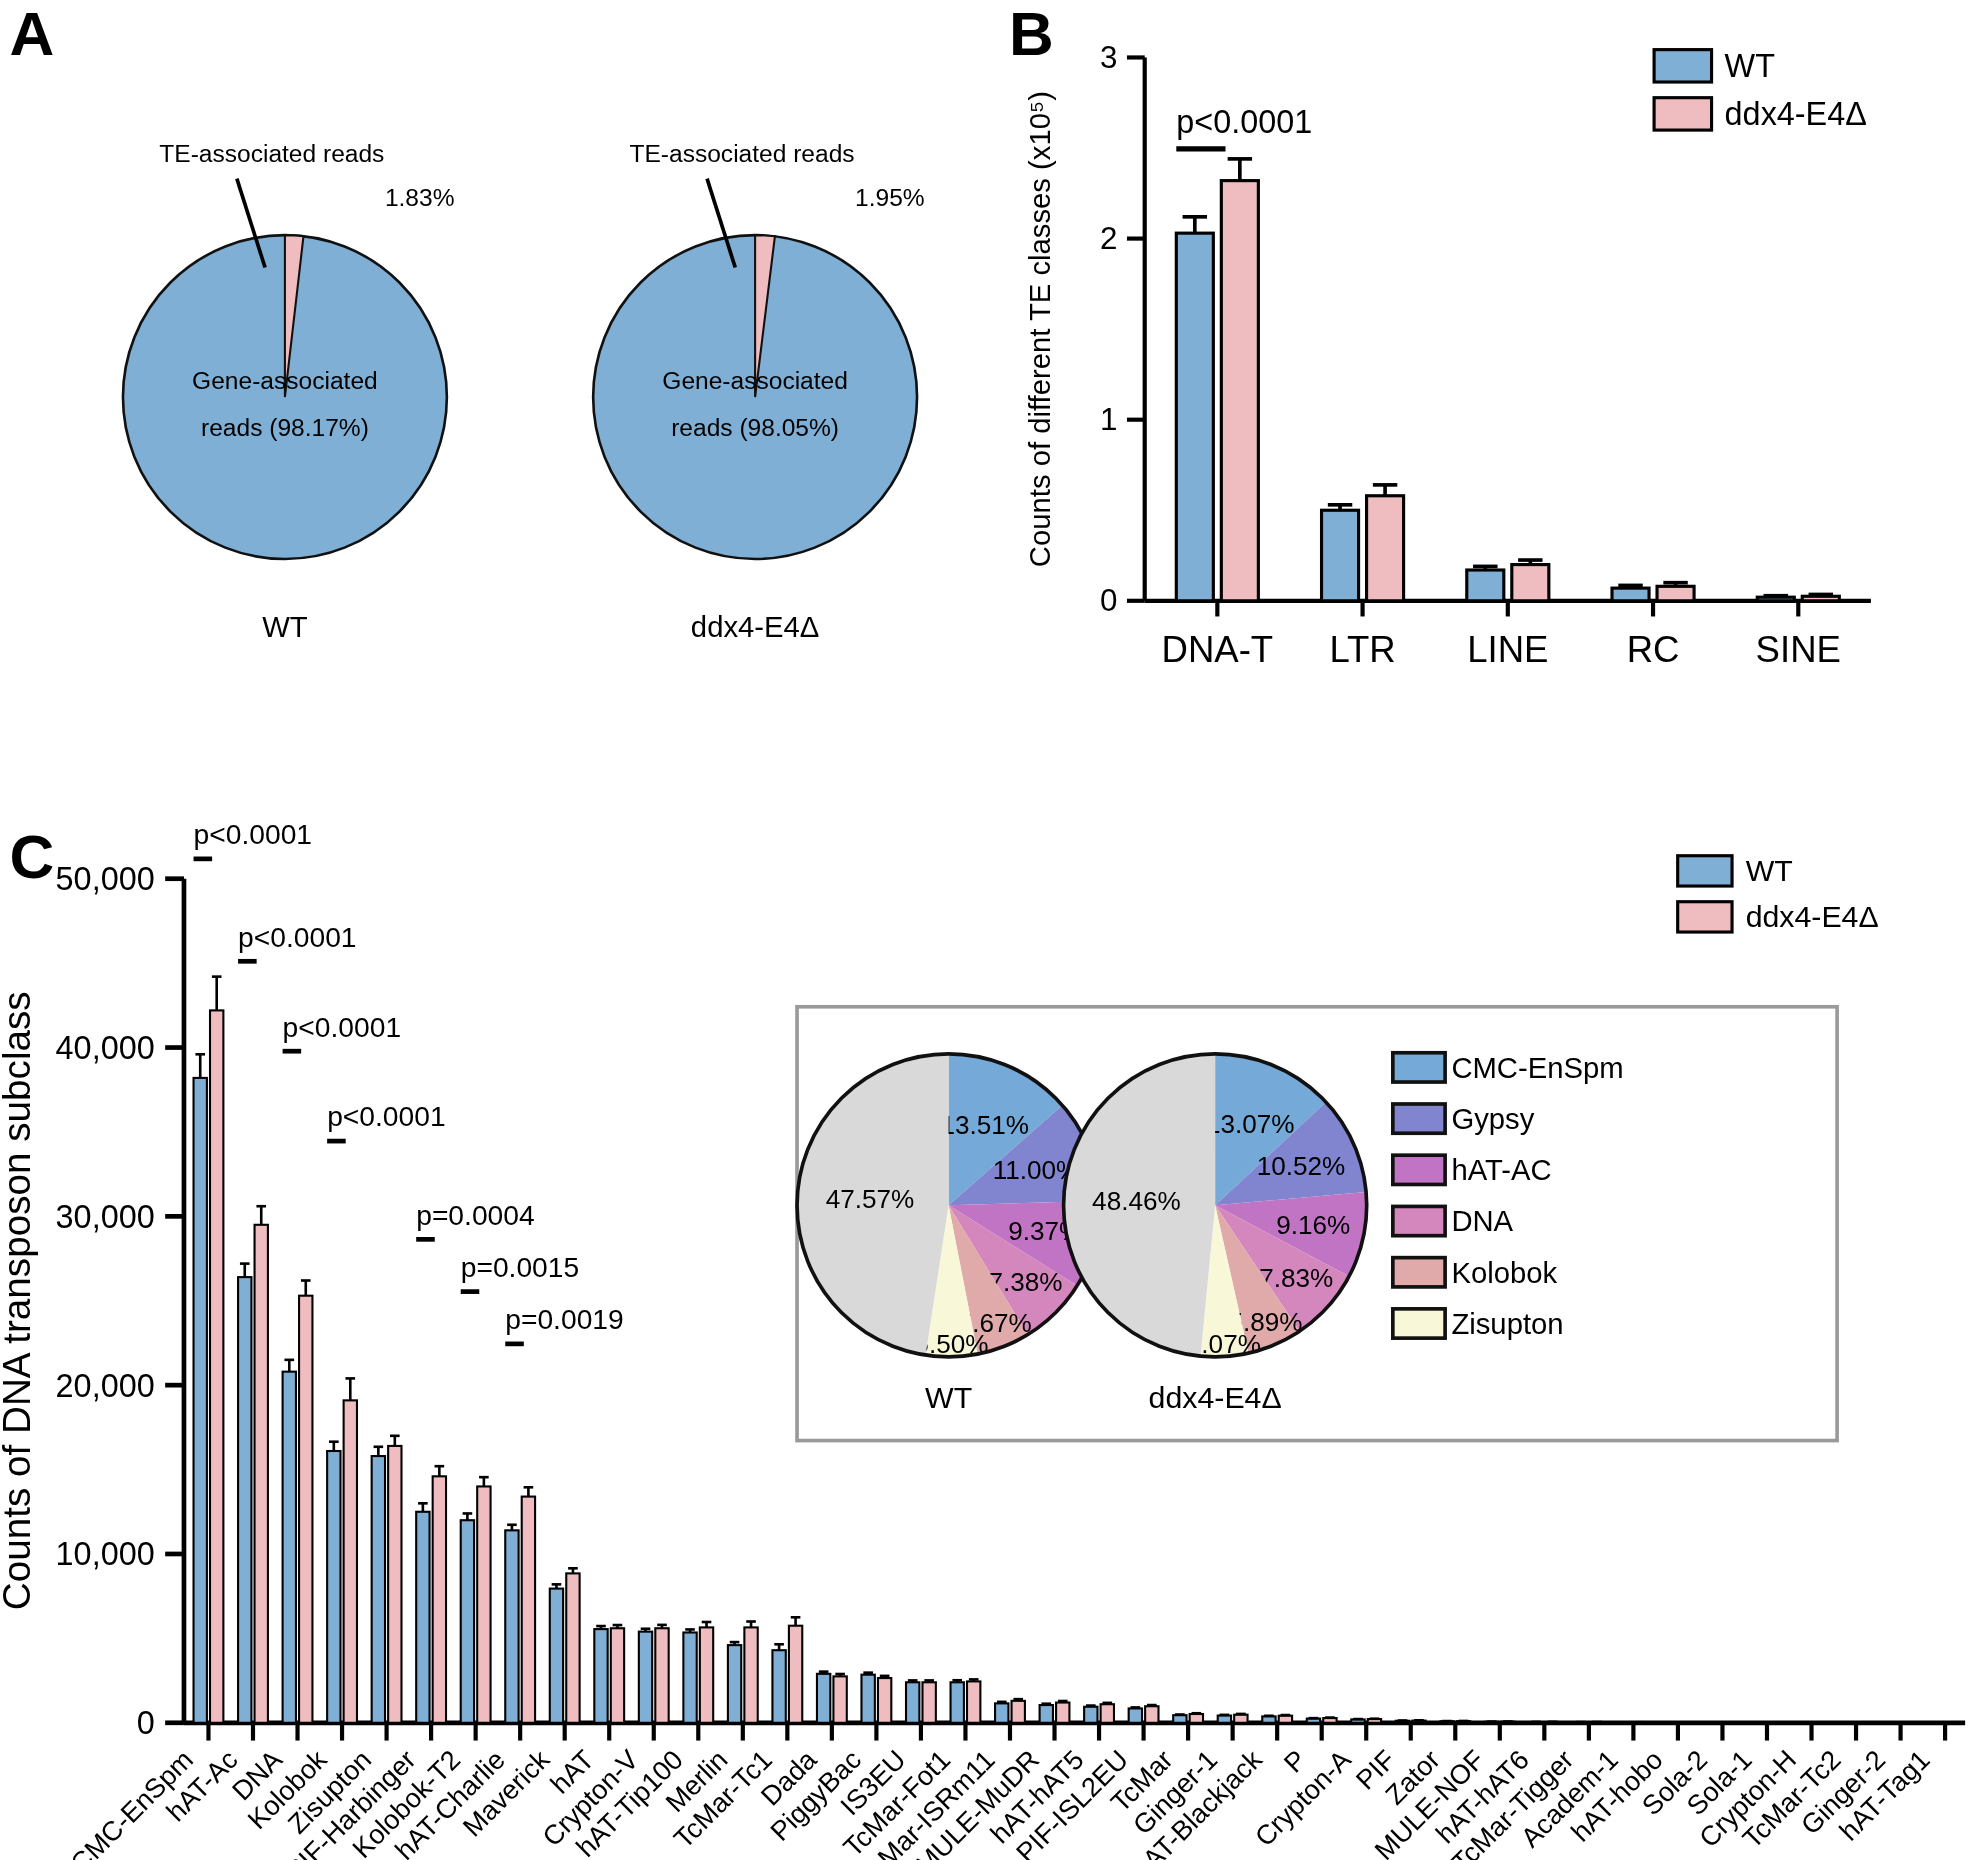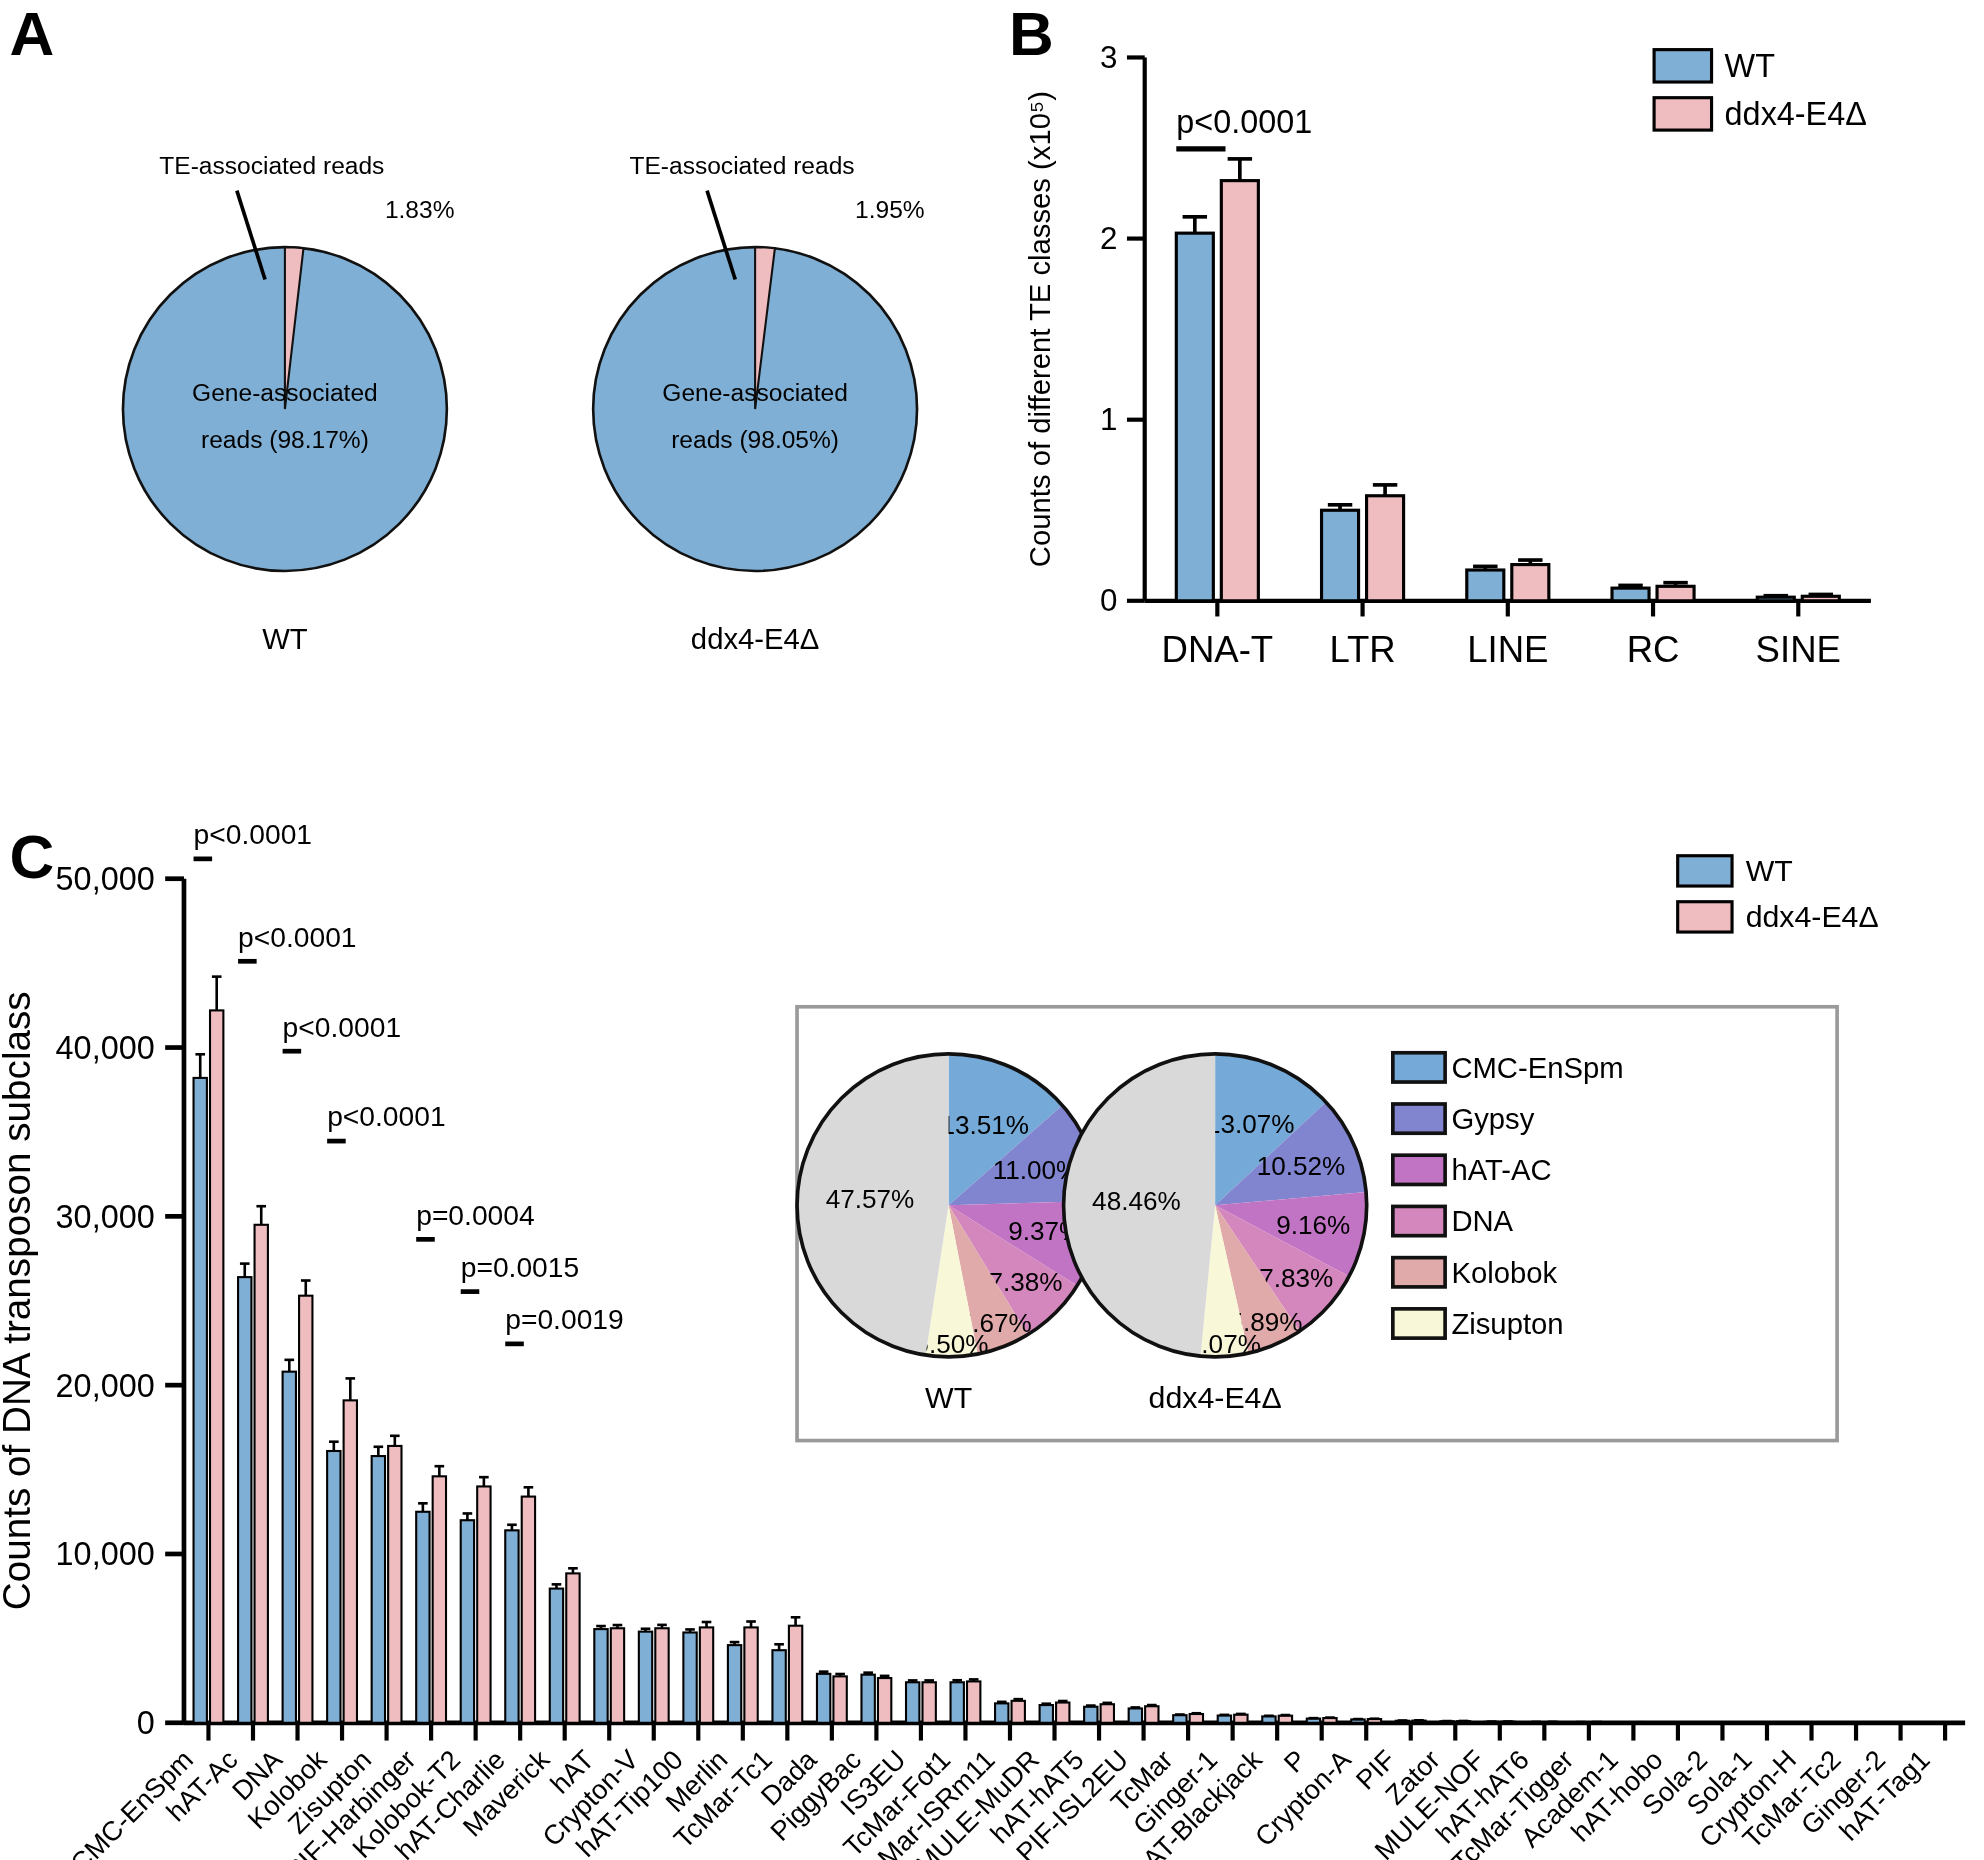--- a/index.html
+++ b/index.html
@@ -6,21 +6,21 @@
   body{width:1985px;height:1860px;position:relative;font-family:"Liberation Sans",sans-serif;color:#000;}
   .panel-letter{position:absolute;font-weight:bold;font-size:62px;line-height:1;font-family:"Liberation Sans",sans-serif;}
   .abs{position:absolute;}
   svg{display:block;overflow:visible;}
   text{font-family:"Liberation Sans",sans-serif;fill:#000;}
 </style>
 </head>
 <body>
 
 <div class="panel-letter abs" style="left:9.4px;top:3.1px;">A</div>
-<div class="abs" style="left:0;top:12px;width:993px;height:815px;">
+<div class="abs" style="left:0;top:0;width:993px;height:815px;">
   <svg id="svgA" width="993" height="815" viewBox="0 0 1900 1560">
       <g>
         <circle cx="545" cy="760" r="310" fill="#7FAFD4" stroke="#111" stroke-width="5"></circle>
         <path d="M 545 760 L 545 450 A 310 310 0 0 1 580.5660199050867 452.04698697997617 Z" fill="#EFBDBF" stroke="#111" stroke-width="4"></path>
         <line x1="507" y1="512" x2="453" y2="342" stroke="#000" stroke-width="7"></line>
         <text x="520" y="310" font-size="47" font-weight="normal" text-anchor="middle" font-family="&quot;Liberation Sans&quot;, sans-serif">TE-associated reads</text>
         <text x="803" y="395" font-size="47" font-weight="normal" text-anchor="middle" font-family="&quot;Liberation Sans&quot;, sans-serif">1.83%</text>
         <text x="545" y="745" font-size="47" font-weight="normal" text-anchor="middle" font-family="&quot;Liberation Sans&quot;, sans-serif">Gene-associated</text>
         <text x="545" y="835" font-size="47" font-weight="normal" text-anchor="middle" font-family="&quot;Liberation Sans&quot;, sans-serif">reads (98.17%)</text>
         <text x="545" y="1220" font-size="56" font-weight="normal" text-anchor="middle" font-family="&quot;Liberation Sans&quot;, sans-serif">WT</text>

